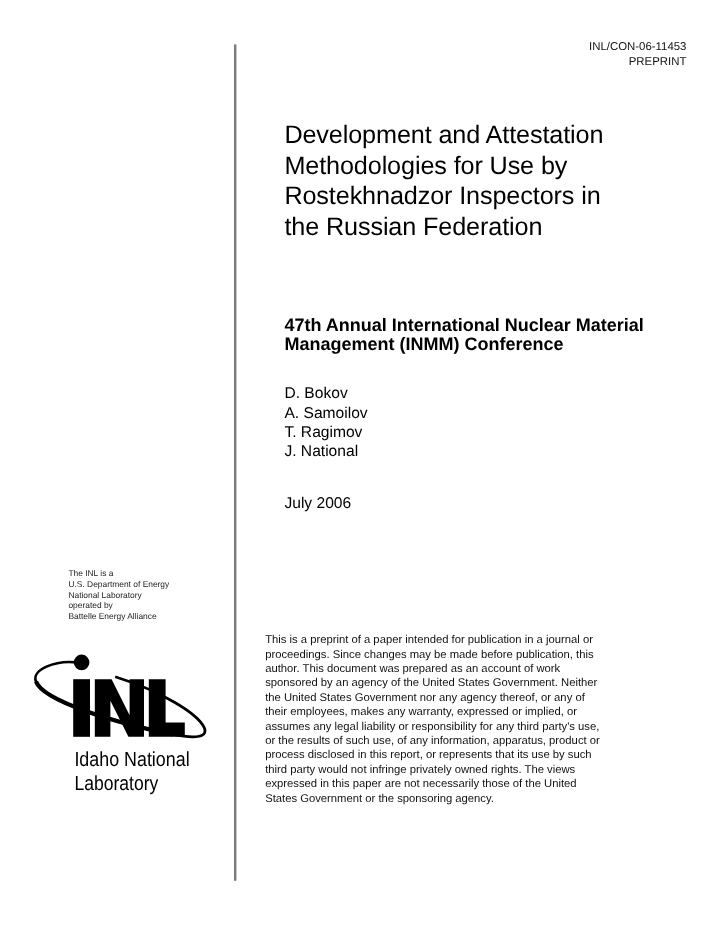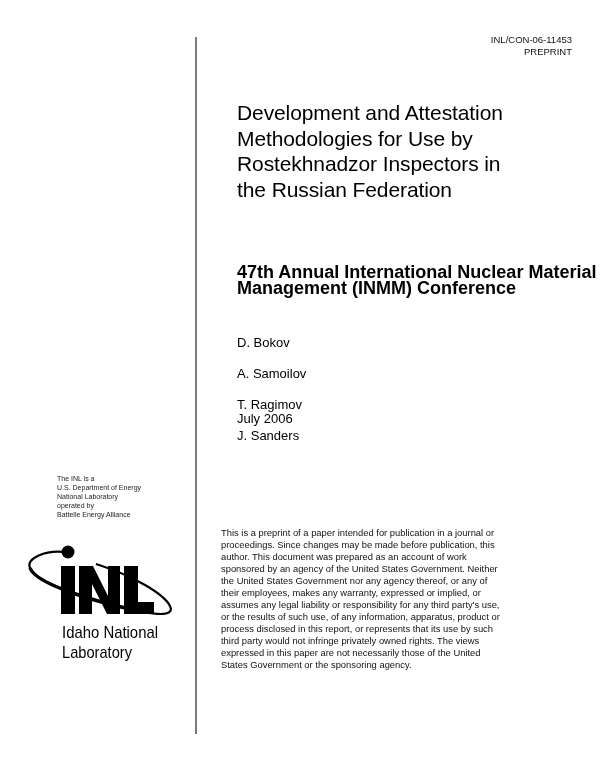--- a/index.html
+++ b/index.html
@@ -1,22 +1,22 @@
 <!DOCTYPE html>
 <html><head>
   <meta charset="utf-8">
   <style>
     html, body { margin: 0; padding: 0; background: #ffffff; }
     body { width: 600px; height: 776px; position: relative; overflow: hidden; font-family: "Liberation Sans", sans-serif; color: #000; }
     .report-id { position: absolute; right: 28px; top: 34px; text-align: right; font-size: 9.5px; line-height: 12px; color: #111; }
     .divider { position: absolute; left: 195px; top: 37px; width: 2px; height: 697px; background: #7a7a7a; }
     .title { position: absolute; left: 237px; top: 100px; width: 360px; font-weight: normal; font-size: 21px; line-height: 25.5px; margin: 0; letter-spacing: -0.1px; }
-    .conference { position: absolute; left: 237px; top: 264px; width: 360px; font-weight: bold; font-size: 18px; line-height: 16px; }
+    .conference { position: absolute; left: 237px; top: 264px; width: 360px; font-weight: bold; font-size: 15px; line-height: 16px; }
     .authors { position: absolute; left: 237px; top: 320px; font-size: 13px; line-height: 16px; }
-    .authors div { white-space: nowrap; margin-top: 15px; }
+    .authors div { white-space: nowrap; }
     .date { position: absolute; left: 237px; top: 411px; font-size: 13px; line-height: 16px; }
     .inl-note { position: absolute; left: 57px; top: 474px; font-size: 7px; line-height: 9px; color: #222; }
     .logo { position: absolute; left: 24px; top: 540px; width: 160px; height: 140px; }
     .disclaimer { position: absolute; left: 221px; top: 527px; width: 300px; font-size: 9.4px; line-height: 12px; color: #111; }
     .disclaimer span { display: block; white-space: nowrap; }
   </style>
 </head>
 <body>
 
 <div class="report-id">
@@ -35,21 +35,21 @@
 
 <div class="conference">
   <div>47th Annual International Nuclear Material</div>
   <div>Management (INMM) Conference</div>
 </div>
 
 <div class="authors">
   <div>D. Bokov</div>
   <div>A. Samoilov</div>
   <div>T. Ragimov</div>
-  <div>J. Sanders</div>
+  <div>J. National</div>
 </div>
 
 <div class="date">July 2006</div>
 
 <div class="inl-note">
   <div>The INL is a</div>
   <div>U.S. Department of Energy</div>
   <div>National Laboratory</div>
   <div>operated by</div>
   <div>Battelle Energy Alliance</div>

